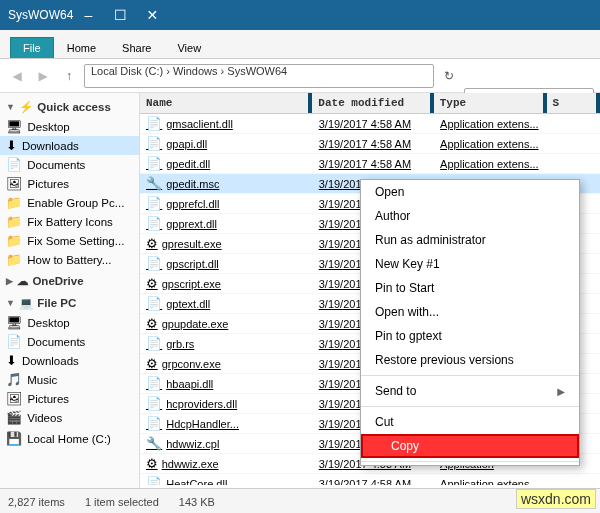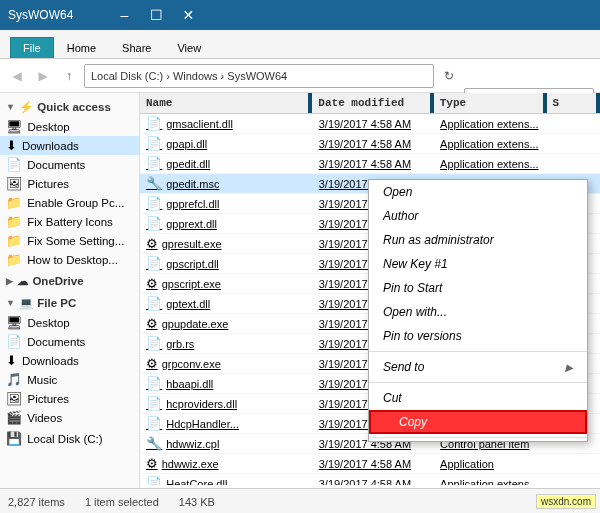--- a/index.html
+++ b/index.html
@@ -6,21 +6,20 @@
     body { width: 600px; height: 513px; overflow: hidden; background: #fff; font-size: 12px; }
 
     
     .title-bar {
       background: #1a6496;
       height: 30px;
       display: flex;
       align-items: center;
       padding: 0 8px;
       color: #fff;
-      gap: 36px;
     }
     .title-bar-controls { display: flex; gap: 2px; }
     .title-btn {
       width: 30px; height: 20px; border: none; background: transparent; color: #fff;
       font-size: 14px; cursor: pointer; display: flex; align-items: center; justify-content: center;
     }
 
     
     .ribbon {
       background: #f5f5f5;
@@ -58,21 +57,21 @@
       height: 34px;
     }
     .nav-btn {
       width: 22px; height: 22px; border: 1px solid transparent; background: transparent;
       cursor: pointer; display: flex; align-items: center; justify-content: center; font-size: 12px; color: #555;
       border-radius: 2px;
     }
     .nav-btn.disabled { color: #bbb; cursor: default; }
     .breadcrumb-bar {
       flex: 1; height: 24px; border: 1px solid #aaa; background: #fff;
-      display: flex; align-items: center; padding: 0 6px; font-size: 11px; color: #333;
+      display: flex; align-items: flex-start; padding: 0 6px; font-size: 11px; color: #333;
       border-radius: 2px;
     }
     .search-box {
       width: 130px; height: 24px; border: 1px solid #aaa; padding: 0 22px;
       font-size: 11px; border-radius: 2px; margin-top: 48px;
     }
 
     
     .main-layout {
       display: flex;
@@ -135,28 +134,27 @@
       text-decoration: underline;
     }
     .file-row.selected { background: #cde8ff; }
     .file-row .col { padding: 2px 6px; overflow: hidden; text-overflow: ellipsis; white-space: nowrap; }
     .file-icon { margin-right: 4px; font-size: 13px; }
 
     
     .context-menu {
       position: absolute;
       top: 86px;
-      left: 228px;
+      left: 220px;
       width: 220px;
       background: #fff;
       border: 1px solid #aaa;
       box-shadow: 3px 3px 8px rgba(0,0,0,0.25);
       z-index: 100;
       font-size: 12px;
-      font-style: italic;
     }
     .ctx-item {
       padding: 5px 14px;
       cursor: pointer;
       display: flex;
       align-items: center;
       justify-content: space-between;
     }
     .ctx-item.highlighted { background: #ff3333; color: #fff; border: 2px solid #cc0000; padding: 3px 28px; }
     .ctx-separator { height: 1px; background: #ddd; margin: 3px 0; }
@@ -175,21 +173,21 @@
       gap: 20px;
     }
 
     
     .watermark {
       position: fixed;
       bottom: 4px;
       right: 4px;
       background: #ffff99;
       border: 1px solid #ccc;
-      font-size: 10px;
+      font-size: 14px;
       padding: 1px 4px;
       color: #333;
       z-index: 999;
     }
   </style>
 </head>
 <body>
 
 <div class="title-bar">
   <span>SysWOW64</span>
@@ -253,21 +251,21 @@
       <div class="sidebar-item">
         <span class="icon">📁</span>
         <span class="sidebar-label">Fix Battery Icons</span>
       </div>
       <div class="sidebar-item">
         <span class="icon">📁</span>
         <span class="sidebar-label">Fix Some Setting...</span>
       </div>
       <div class="sidebar-item">
         <span class="icon">📁</span>
-        <span class="sidebar-label">How to Desktop...</span>
+        <span class="sidebar-label">How to Battery...</span>
       </div>
     </div>
 
     <div class="sidebar-section">
       <div class="sidebar-group-header">
         <span class="arrow">▶</span>
         <span>☁</span>
         <span style="margin-left:4px">OneDrive</span>
       </div>
     </div>
@@ -299,21 +297,21 @@
         <span class="sidebar-label">Pictures</span>
       </div>
       <div class="sidebar-item">
         <span class="icon">🎬</span>
         <span class="sidebar-label">Videos</span>
       </div>
     </div>
 
     <div class="sidebar-item">
       <span class="icon">💾</span>
-      <span class="sidebar-label">Local Disk (C:)</span>
+      <span class="sidebar-label">Local Home (C:)</span>
     </div>
   </div>
 
   <div class="file-list-container">
 
     <div class="file-list-header">
       <div class="col col-name">Name</div>
       <div class="col col-date">Date modified</div>
       <div class="col col-type">Type</div>
       <div class="col col-size">S</div>
@@ -487,21 +485,24 @@
         <div class="ctx-item">
           <span>New Key #1</span>
         </div>
         <div class="ctx-item">
           <span>Pin to Start</span>
         </div>
         <div class="ctx-item">
           <span>Open with...</span>
         </div>
         <div class="ctx-item">
-          <span>Pin to versions</span>
+          <span>Pin to gptext</span>
+        </div>
+        <div class="ctx-item">
+          <span>Restore previous versions</span>
         </div>
         <div class="ctx-separator"></div>
         <div class="ctx-item">
           <span>Send to</span>
           <span class="ctx-arrow">▶</span>
         </div>
         <div class="ctx-separator"></div>
         <div class="ctx-item">
           <span>Cut</span>
         </div>

